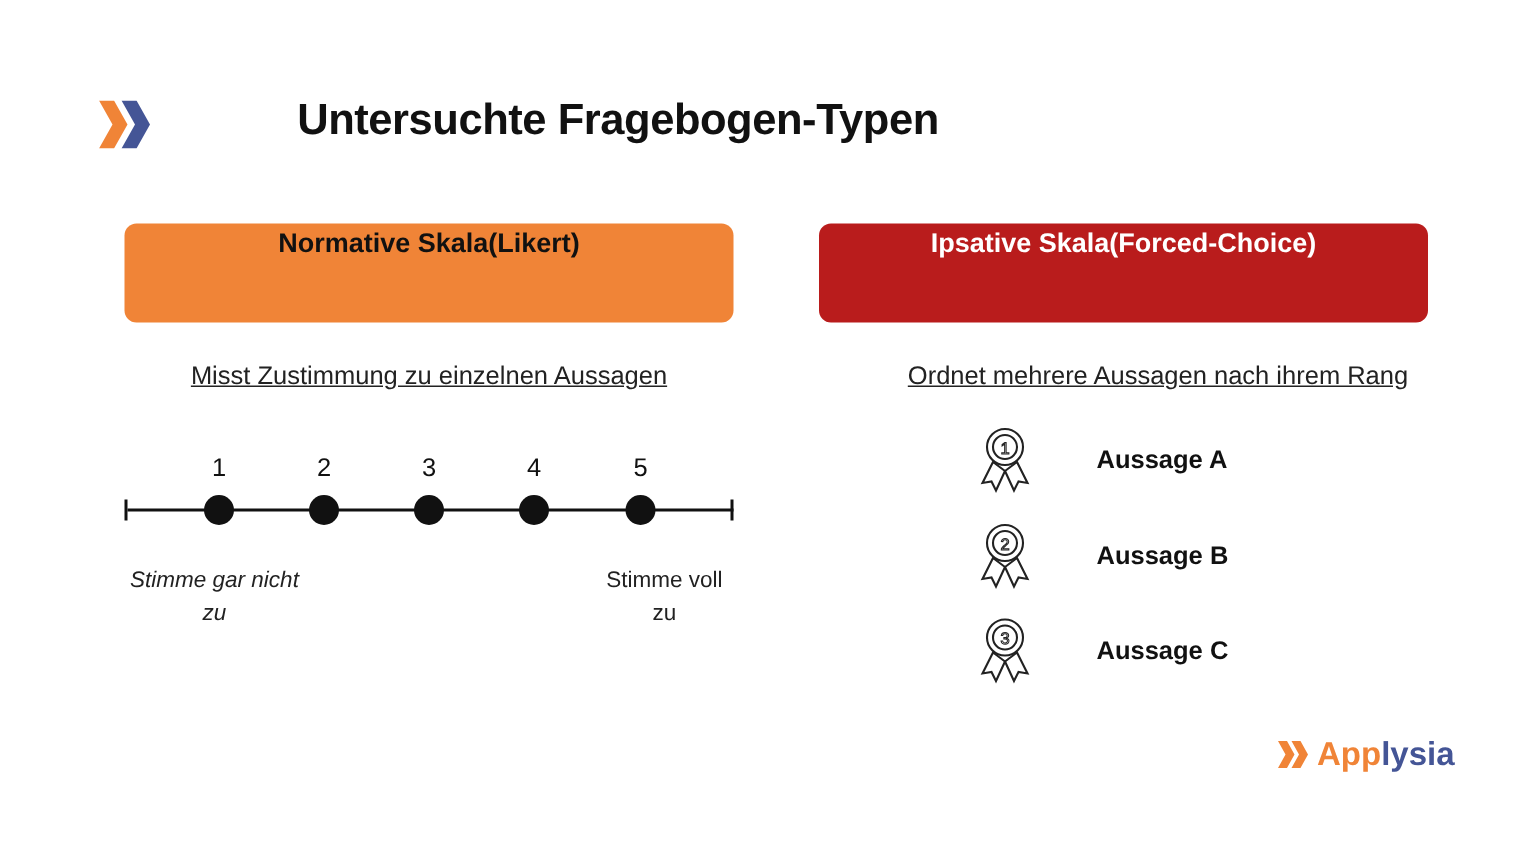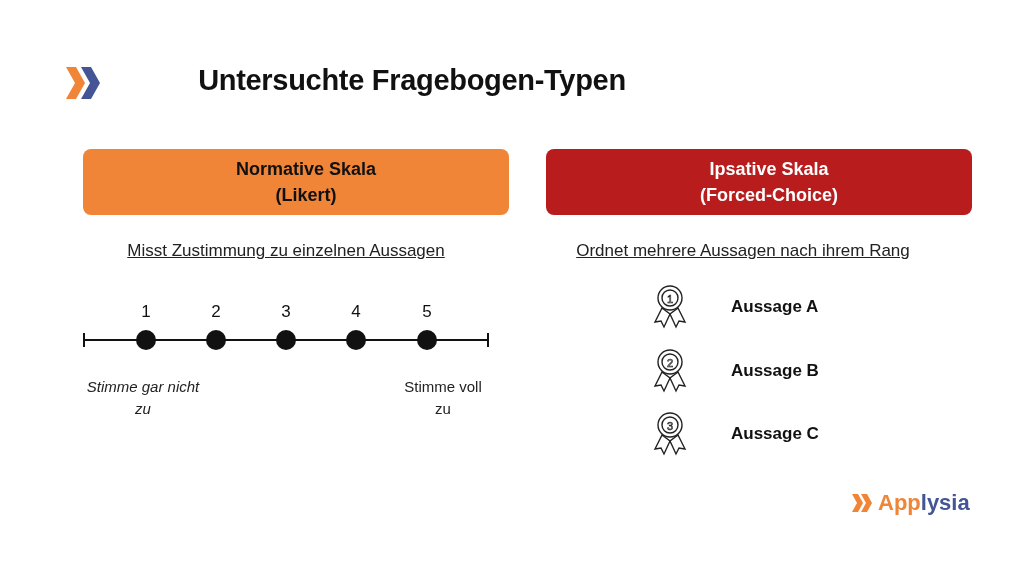--- a/index.html
+++ b/index.html
@@ -1,27 +1,27 @@
 <!DOCTYPE html>
 <html><head>
 <meta charset="utf-8">
 <style>
   html, body { margin:0; padding:0; }
   body { width:1024px; height:576px; background:#ffffff; position:relative; overflow:hidden;
          font-family:"Liberation Sans", "DejaVu Sans", sans-serif; color:#111; }
   .abs { position:absolute; }
   .logo-chev { left:66px; top:67px; width:36px; height:32px; }
   .title { left:0; width:824px; top:64px; text-align:center; font-size:29px; font-weight:700; color:#111; letter-spacing:-0.3px; }
-  .box { top:149px; height:66px; border-radius:8px; display:flex; flex-direction:column; align-items:center; justify-content:center;
-         font-size:18px; font-weight:700; line-height:26px;padding-left:20px; }
+  .box { top:149px; height:66px; border-radius:8px; display:flex; justify-content:center;
+         font-size:18px; font-weight:700; line-height:26px; }
   .box.left { left:83px; width:406px; background:#f08437; color:#111; }
   .box.right { left:546px; width:406px; background:#b91c1c; color:#fff; }
   .desc { top:241px; font-size:17px; color:#222; text-align:center;text-decoration:underline; }
   .desc.left { left:83px; width:406px; }
-  .desc.right { left:540px; width:406px; }
+  .desc.right { left:569px; width:406px; }
   .scale { left:83px; top:300px; width:408px; height:60px; }
   .scale .line { position:absolute; left:2px; right:2px; top:39px; height:2px; background:#111; }
   .scale .tick { position:absolute; top:33px; width:2px; height:14px; background:#111; }
   .scale .dot { position:absolute; top:30px; width:20px; height:20px; border-radius:50%; background:#111; }
   .scale .num { position:absolute; top:2px; width:20px; text-align:center; font-size:17px; color:#111; }
   .anchor { font-size:15px; color:#222; text-align:center; line-height:22px; }
   .rank-item { left:650px; width:220px; height:48px; display:flex; align-items:center; }
   .rank-item .medal { width:40px; height:46px; }
   .rank-item .label { margin-left:41px; font-size:17px; font-weight:700; color:#111; }
   .brand { left:852px; top:490px; display:flex; align-items:center; }

